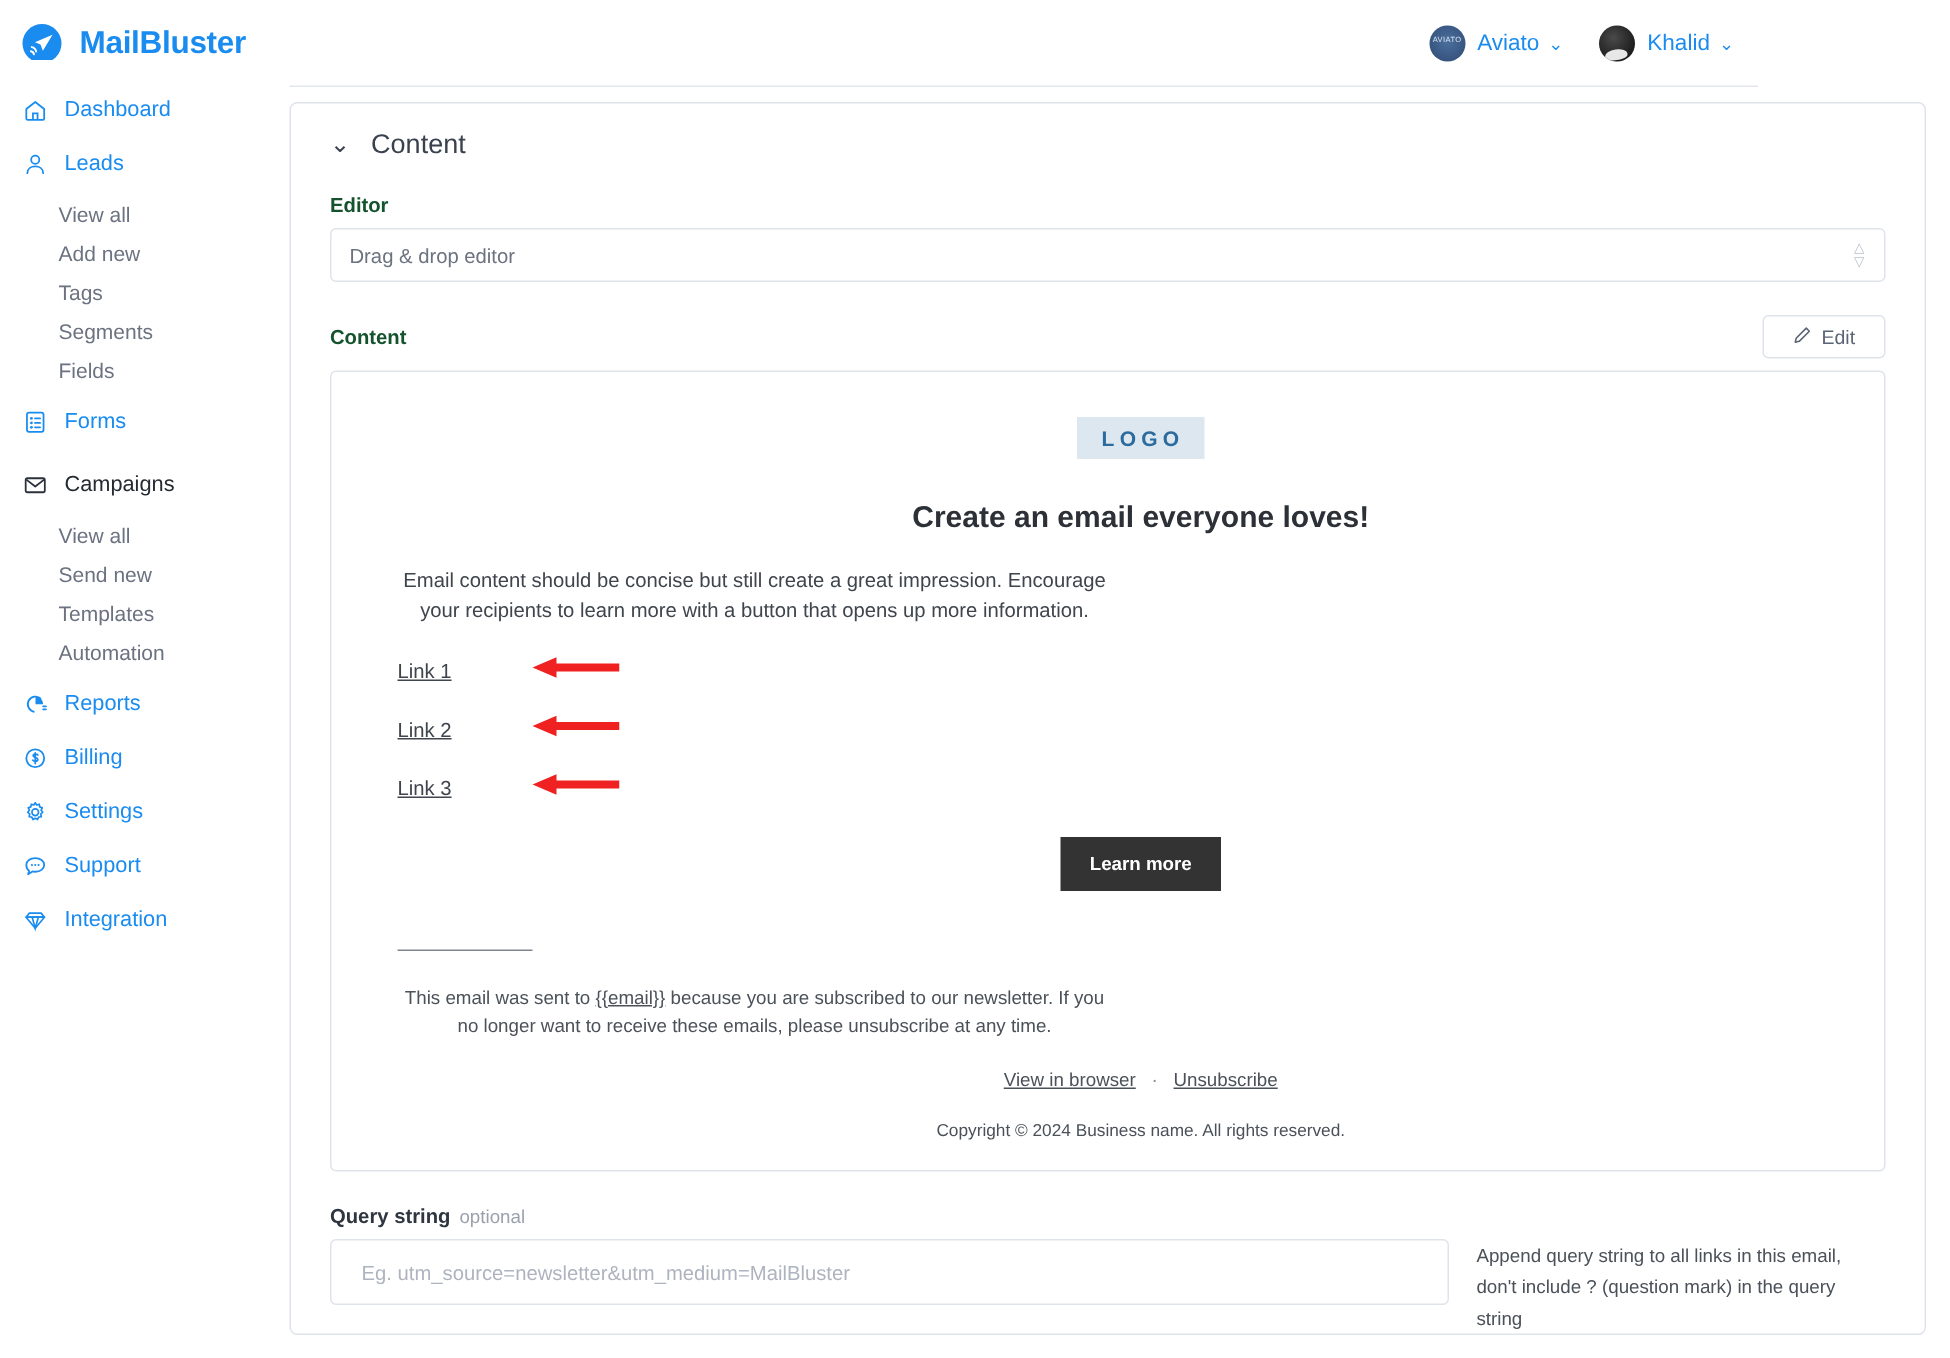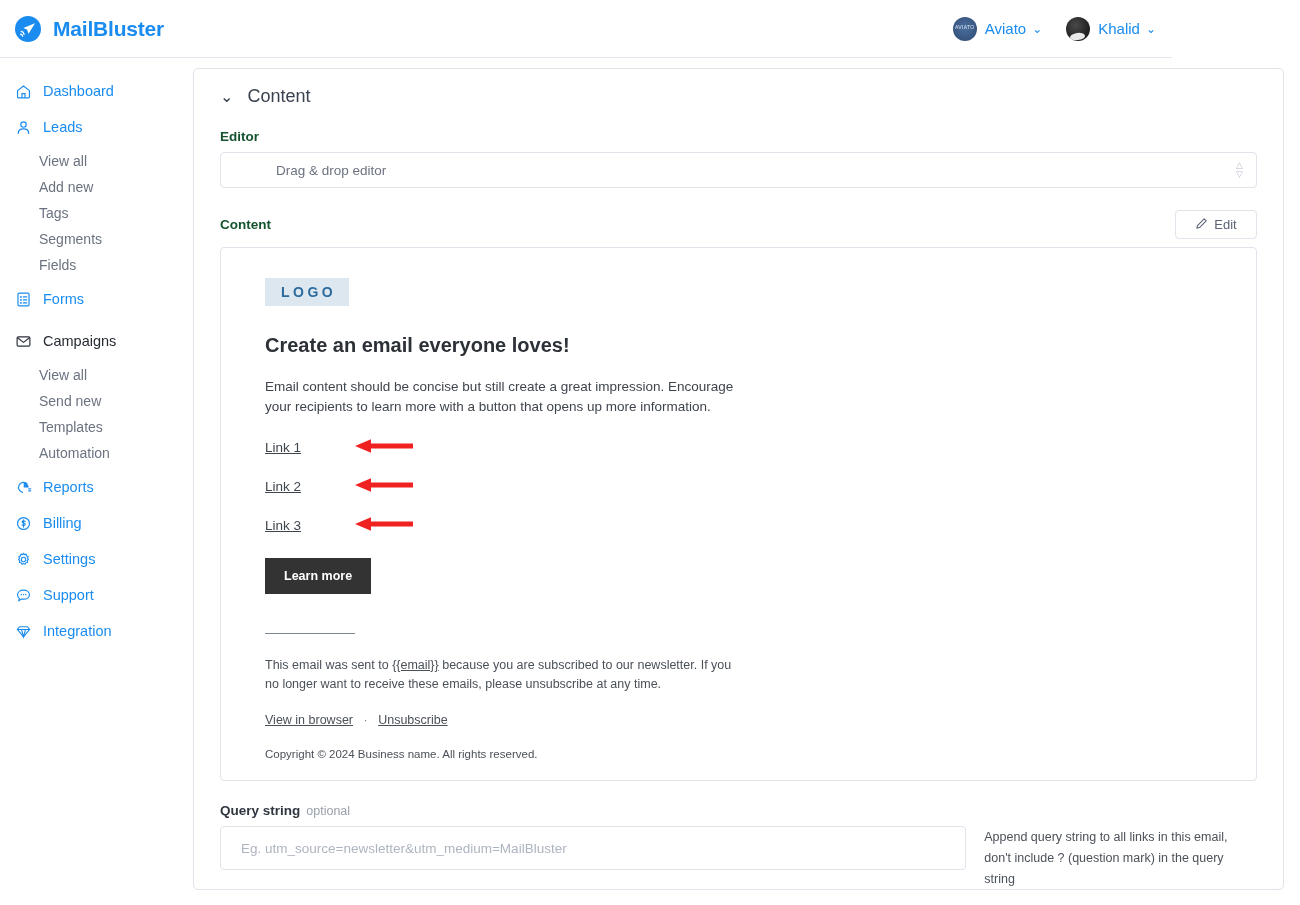--- a/index.html
+++ b/index.html
@@ -58,21 +58,21 @@
   }
   .acct-name {
     margin-left: 8px; font-size: 15px; color: #1a8cf0;
   }
   .caret {
     margin-left: 6px; color: #1a8cf0; font-size: 12px; line-height: 1;
   }
 
   
   .sidebar {
-    position: absolute; left: 0; top: 58px;
+    position: absolute; left: 0; top: 40px;
     width: 193px; height: 847px;
     background: #ffffff;
     padding-top: 18px;
   }
   .nav-item {
     display: flex; align-items: center;
     height: 30px; padding-left: 14px;
     font-size: 14.5px; color: #1a8cf0;
     cursor: pointer;
     margin-bottom: 6px;
@@ -115,21 +115,20 @@
     margin: 22px 0 8px 26px;
   }
   .select-box {
     position: relative;
     margin: 0 26px;
     height: 36px;
     border: 1px solid #dfe3ea; border-radius: 4px;
     background: #fff;
     display: flex; align-items: center;
     cursor: pointer;
-    padding-left: 43px;
   }
   .select-box .val {
     font-size: 13.5px; color: #6b7280; padding-left: 12px;
   }
   .spinner {
     position: absolute; right: 13px; top: 50%;
     transform: translateY(-50%);
     color: #b9bfcb; font-size: 9px; line-height: 9px;
     display: flex; flex-direction: column; align-items: center;
   }
@@ -150,20 +149,21 @@
   }
 
   
   .email-box {
     margin: 0 26px;
     height: 534px;
     border: 1px solid #dfe3ea; border-radius: 4px;
     background: #fff;
     padding: 30px 0 0 44px;
     position: relative;
+    text-align: center;
   }
   .logo-badge {
     display: inline-block;
     background: #dce7ef; color: #2b6b9e;
     font-size: 14px; font-weight: bold; letter-spacing: 3.5px;
     padding: 6px 13px 6px 16px;
   }
   .email-h1 {
     font-size: 20px; font-weight: bold; color: #2c3037;
     margin: 28px 0 0 0;

